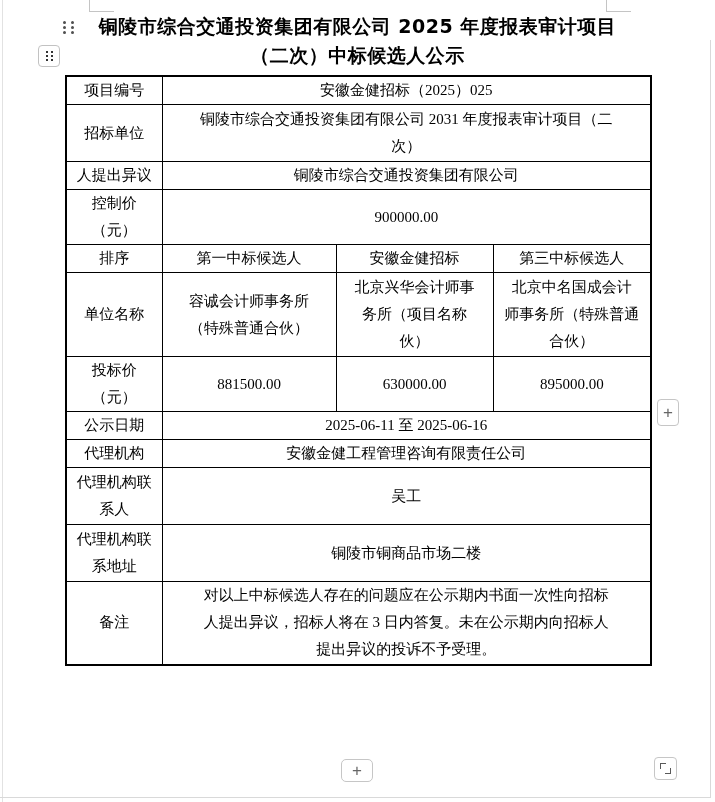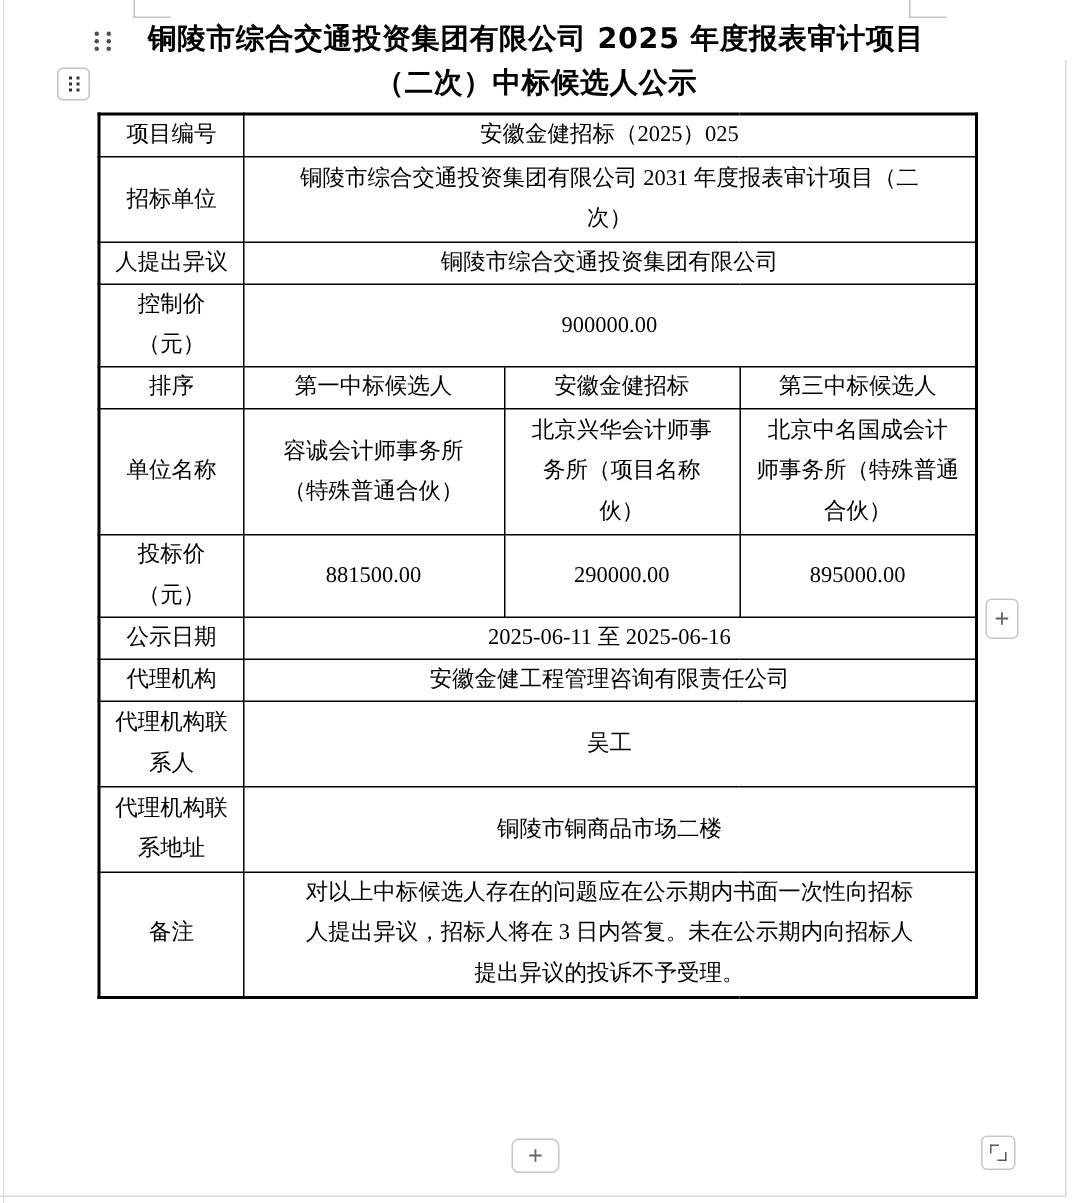--- a/index.html
+++ b/index.html
@@ -148,21 +148,21 @@
         <td>北京兴华会计师事
 务所（项目名称
 伙）</td>
         <td>北京中名国成会计
 师事务所（特殊普通
 合伙）</td>
       </tr>
       <tr style="height:28px">
         <td>投标价（元）</td>
         <td>881500.00</td>
-        <td>290000.00</td>
+        <td>630000.00</td>
         <td>895000.00</td>
       </tr>
       <tr style="height:28px">
         <td>公示日期</td>
         <td colspan="3">2025-06-11 至 2025-06-16</td>
       </tr>
       <tr style="height:28px">
         <td>代理机构</td>
         <td colspan="3">安徽金健工程管理咨询有限责任公司</td>
       </tr>

